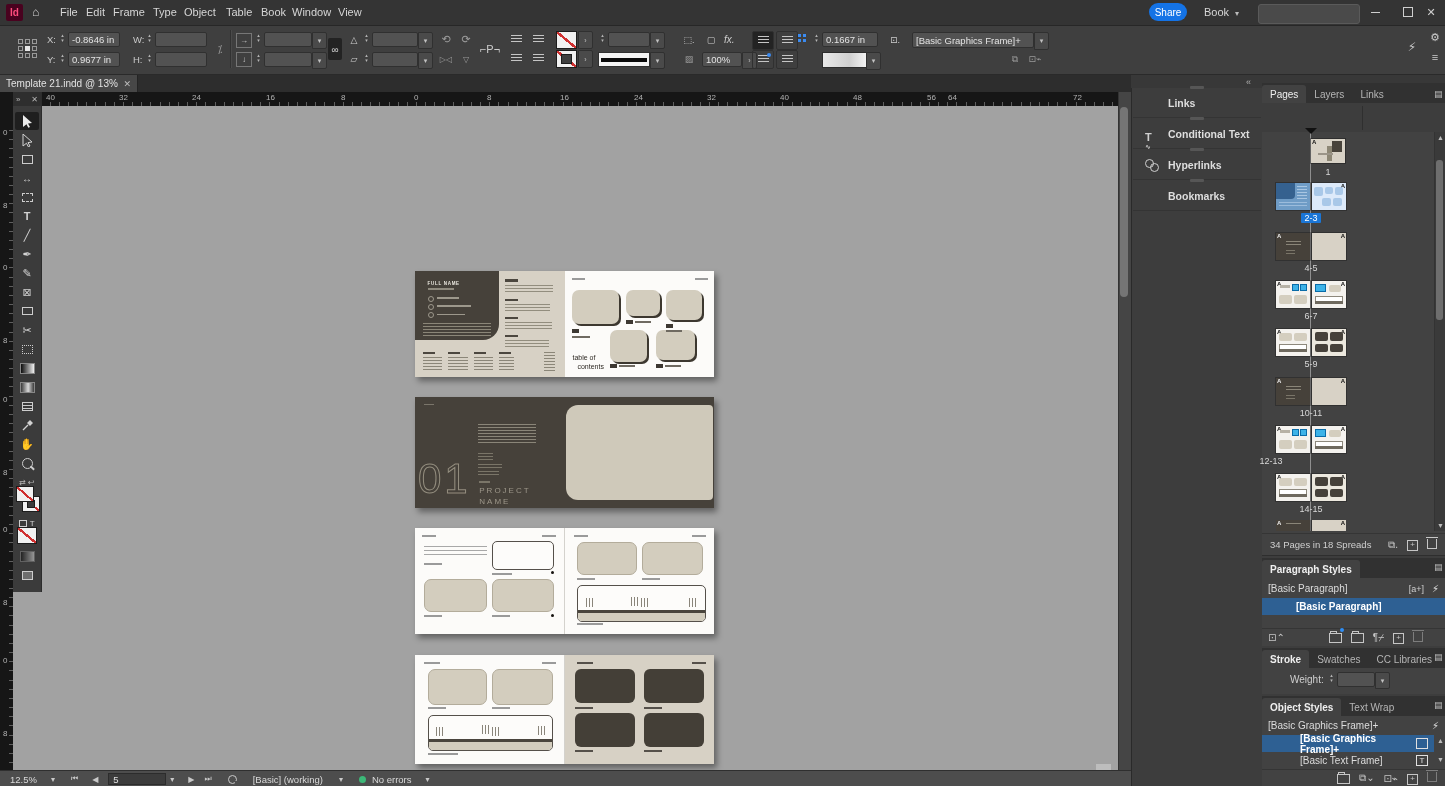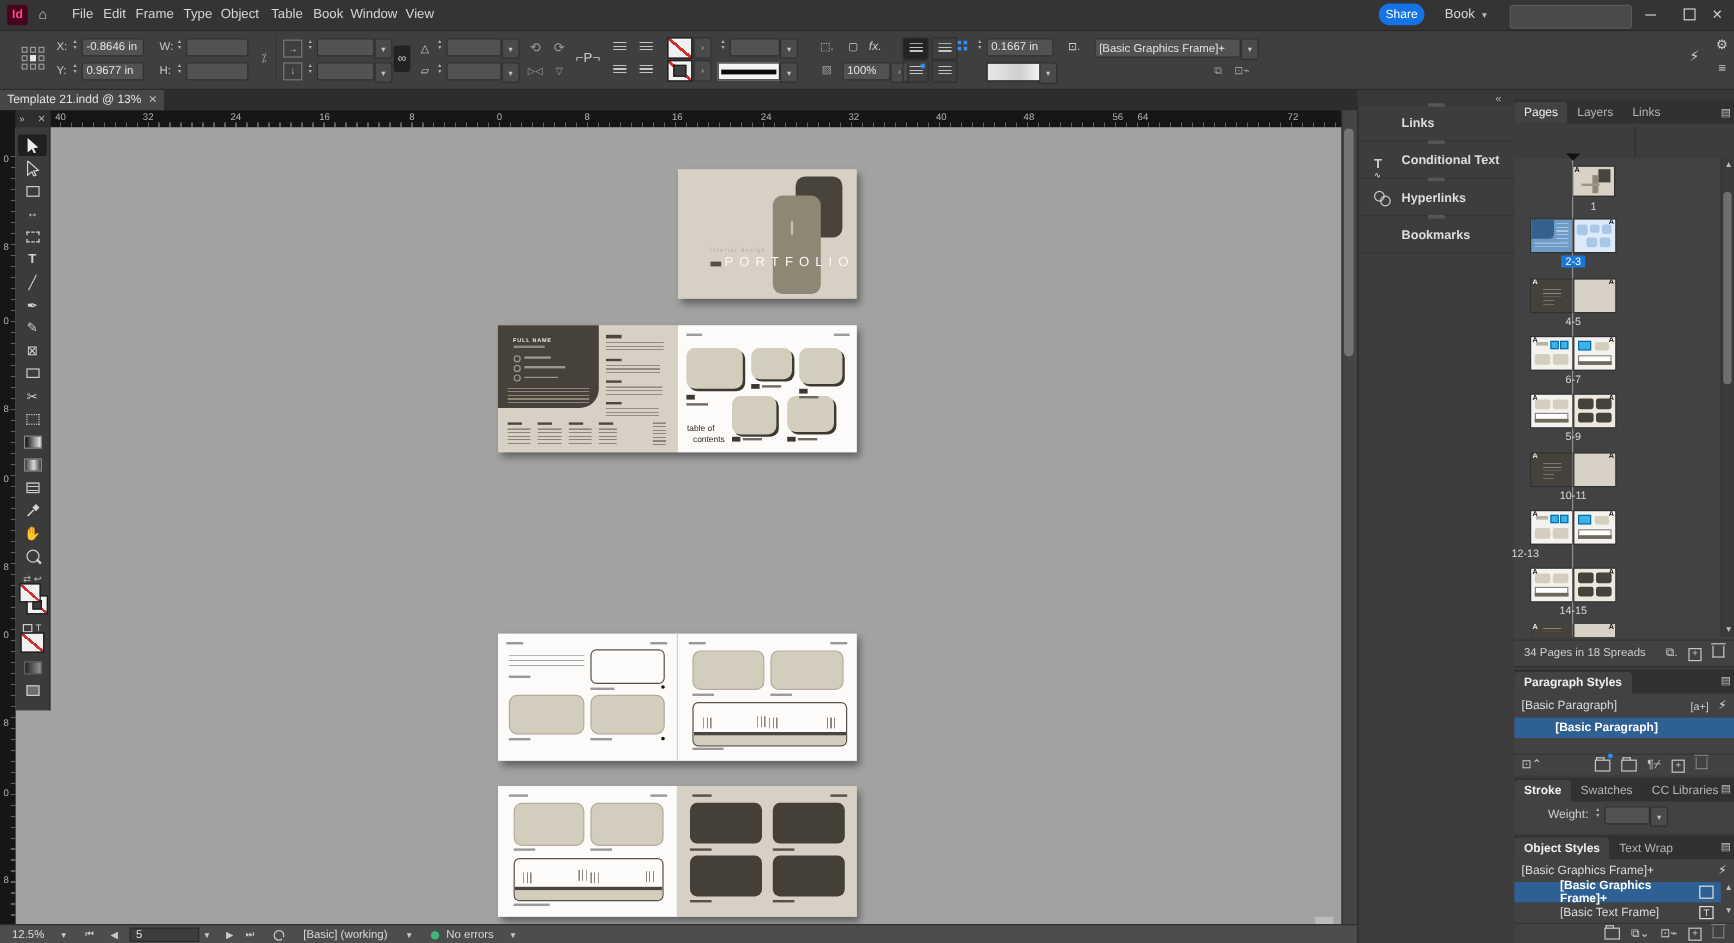--- a/index.html
+++ b/index.html
@@ -377,28 +377,20 @@
   <div class="rnum" style="left:3px;top:336px">8</div>
   <div class="rnum" style="left:3px;top:395px">0</div>
   <div class="rnum" style="left:3px;top:468px">8</div>
   <div class="rnum" style="left:3px;top:525px">0</div>
   <div class="rnum" style="left:3px;top:598px">8</div>
   <div class="rnum" style="left:3px;top:656px">0</div>
   <div class="rnum" style="left:3px;top:729px">8</div>
 
   <div class="abs" id="canvas">
 
-    <div class="spread page-tan" style="left:552px;top:35px;width:149px;height:108px">
-      <div class="abs" style="left:66%;top:5.5%;width:26%;height:47%;background:#48433b;border-radius:8px"></div>
-      <div class="abs" style="left:53%;top:20%;width:27%;height:76%;background:#8d8775;border-radius:8px"></div>
-      <div class="abs" style="left:63%;top:40%;width:2px;height:11%;background:#c6c0b2"></div>
-      <div class="abs" style="left:18%;top:60%;font-size:5px;letter-spacing:1px;color:#b3ad9f">interior design</div>
-      <div class="abs" style="left:18%;top:71%;width:9px;height:4px;background:#555044"></div>
-      <div class="abs" style="left:26%;top:66.5%;font-size:11px;letter-spacing:5px;color:#faf8f2;font-weight:300">PORTFOLIO</div>
-    </div>
 
     <div class="spread" style="left:402px;top:165px;width:299px;height:106px">
       <div class="abs page-tan" style="left:0;top:0;width:150px;height:106px">
         <div class="abs" style="left:0;top:0;width:56%;height:65%;background:#46413a;border-radius:0 0 16px 0">
           <div class="abs" style="left:15%;top:14%;font-size:4.5px;letter-spacing:.7px;color:#ece9e1;font-weight:bold">FULL NAME</div>
           <div class="abs" style="left:15%;top:25%;width:26px;height:2px;background:#8f8a7e"></div>
           <div class="abs" style="left:15%;top:36%;width:4px;height:4px;border:1px solid #9d988c;border-radius:50%"></div>
           <div class="abs" style="left:26%;top:38%;width:22px;height:1.5px;background:#9d988c"></div>
           <div class="abs" style="left:15%;top:48%;width:4px;height:4px;border:1px solid #9d988c;border-radius:50%"></div>
           <div class="abs" style="left:26%;top:50%;width:34px;height:1.5px;background:#9d988c"></div>
@@ -442,20 +434,34 @@
         <div class="abs cap" style="left:36%;top:89%;width:16px;background:#6f6a61"></div>
         <div class="abs" style="left:61%;top:88%;width:7px;height:4px;background:#3d3832"></div>
         <div class="abs cap" style="left:67%;top:89%;width:16px;background:#6f6a61"></div>
         <div class="abs" style="left:5%;top:77%;font-size:7px;color:#2f2a24;line-height:1.3">
           <div>table of</div>
             <div style="padding-left:5px">contents</div>
         </div>
       </div>
     </div>
 
+    <div class="spread" style="left:402px;top:291px;width:299px;height:111px;background:#46413a">
+      <div class="abs" style="left:3%;top:6%;width:10px;height:1.5px;background:#7a756a"></div>
+      <div class="abs lines3" style="left:21%;top:24%;width:19.5%;height:19%;color:#8a8578"></div>
+      <div class="abs lines3" style="left:21%;top:50%;width:5%;height:7%;color:#7a7568"></div>
+      <div class="abs lines3" style="left:21%;top:60%;width:8%;height:5%;color:#7a7568"></div>
+      <div class="abs lines3" style="left:21%;top:67%;width:7%;height:5%;color:#7a7568"></div>
+      <div class="abs" style="left:21.5%;top:76%;width:11px;height:1.5px;background:#7a7568"></div>
+      <div class="abs" style="left:1%;top:52%;font-size:42px;font-weight:200;letter-spacing:3px;color:transparent;-webkit-text-stroke:1px #948e7f">01</div>
+      <div class="abs" style="left:21.5%;top:80%;font-size:8px;letter-spacing:2px;color:#9d978a;font-weight:300;line-height:1.35">
+        <div>PROJECT</div>
+          <div>NAME</div>
+      </div>
+      <div class="abs" style="left:50.5%;top:7%;right:1px;height:86%;background:#cfc9ba;border-radius:12px 4px 4px 12px"></div>
+    </div>
 
     <div class="spread" style="left:402px;top:422px;width:299px;height:106px">
       <div class="abs page-white" style="left:0;top:0;width:150px;height:106px;border-right:1px solid #d4d2cd;box-sizing:border-box">
         <div class="abs cap" style="left:5%;top:7%;width:14px"></div>
         <div class="abs cap" style="left:85%;top:7%;width:14px"></div>
         <div class="abs lines" style="left:6%;top:17%;width:42%;height:11%;color:#a8a8a8"></div>
         <div class="outbox" style="left:52%;top:12%;width:40%;height:26%"></div>
         <div class="abs cap" style="left:6%;top:33%;width:18px"></div>
         <div class="abs cap" style="left:52%;top:42%;width:20px"></div>
         <div class="dot" style="left:91%;top:41%"></div>

